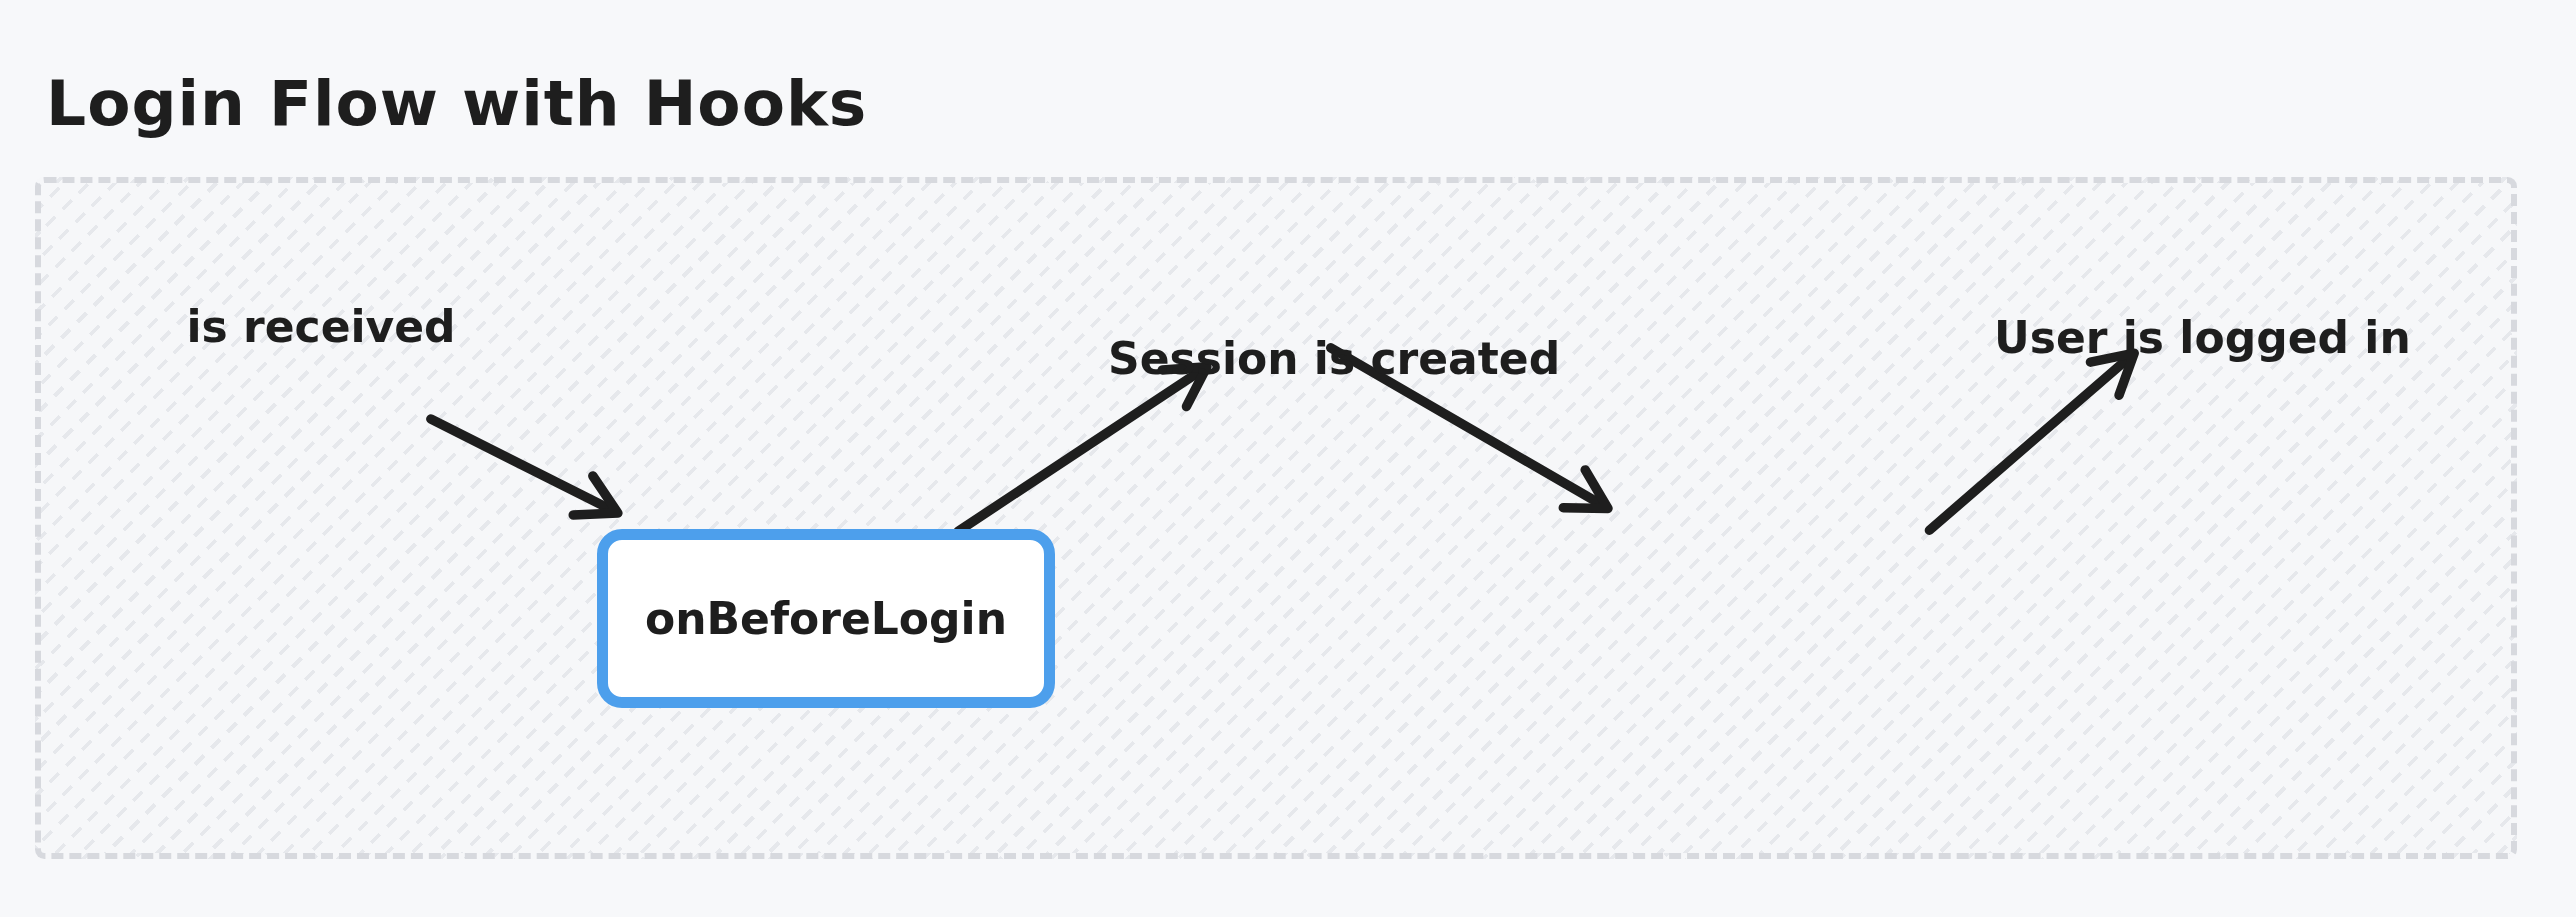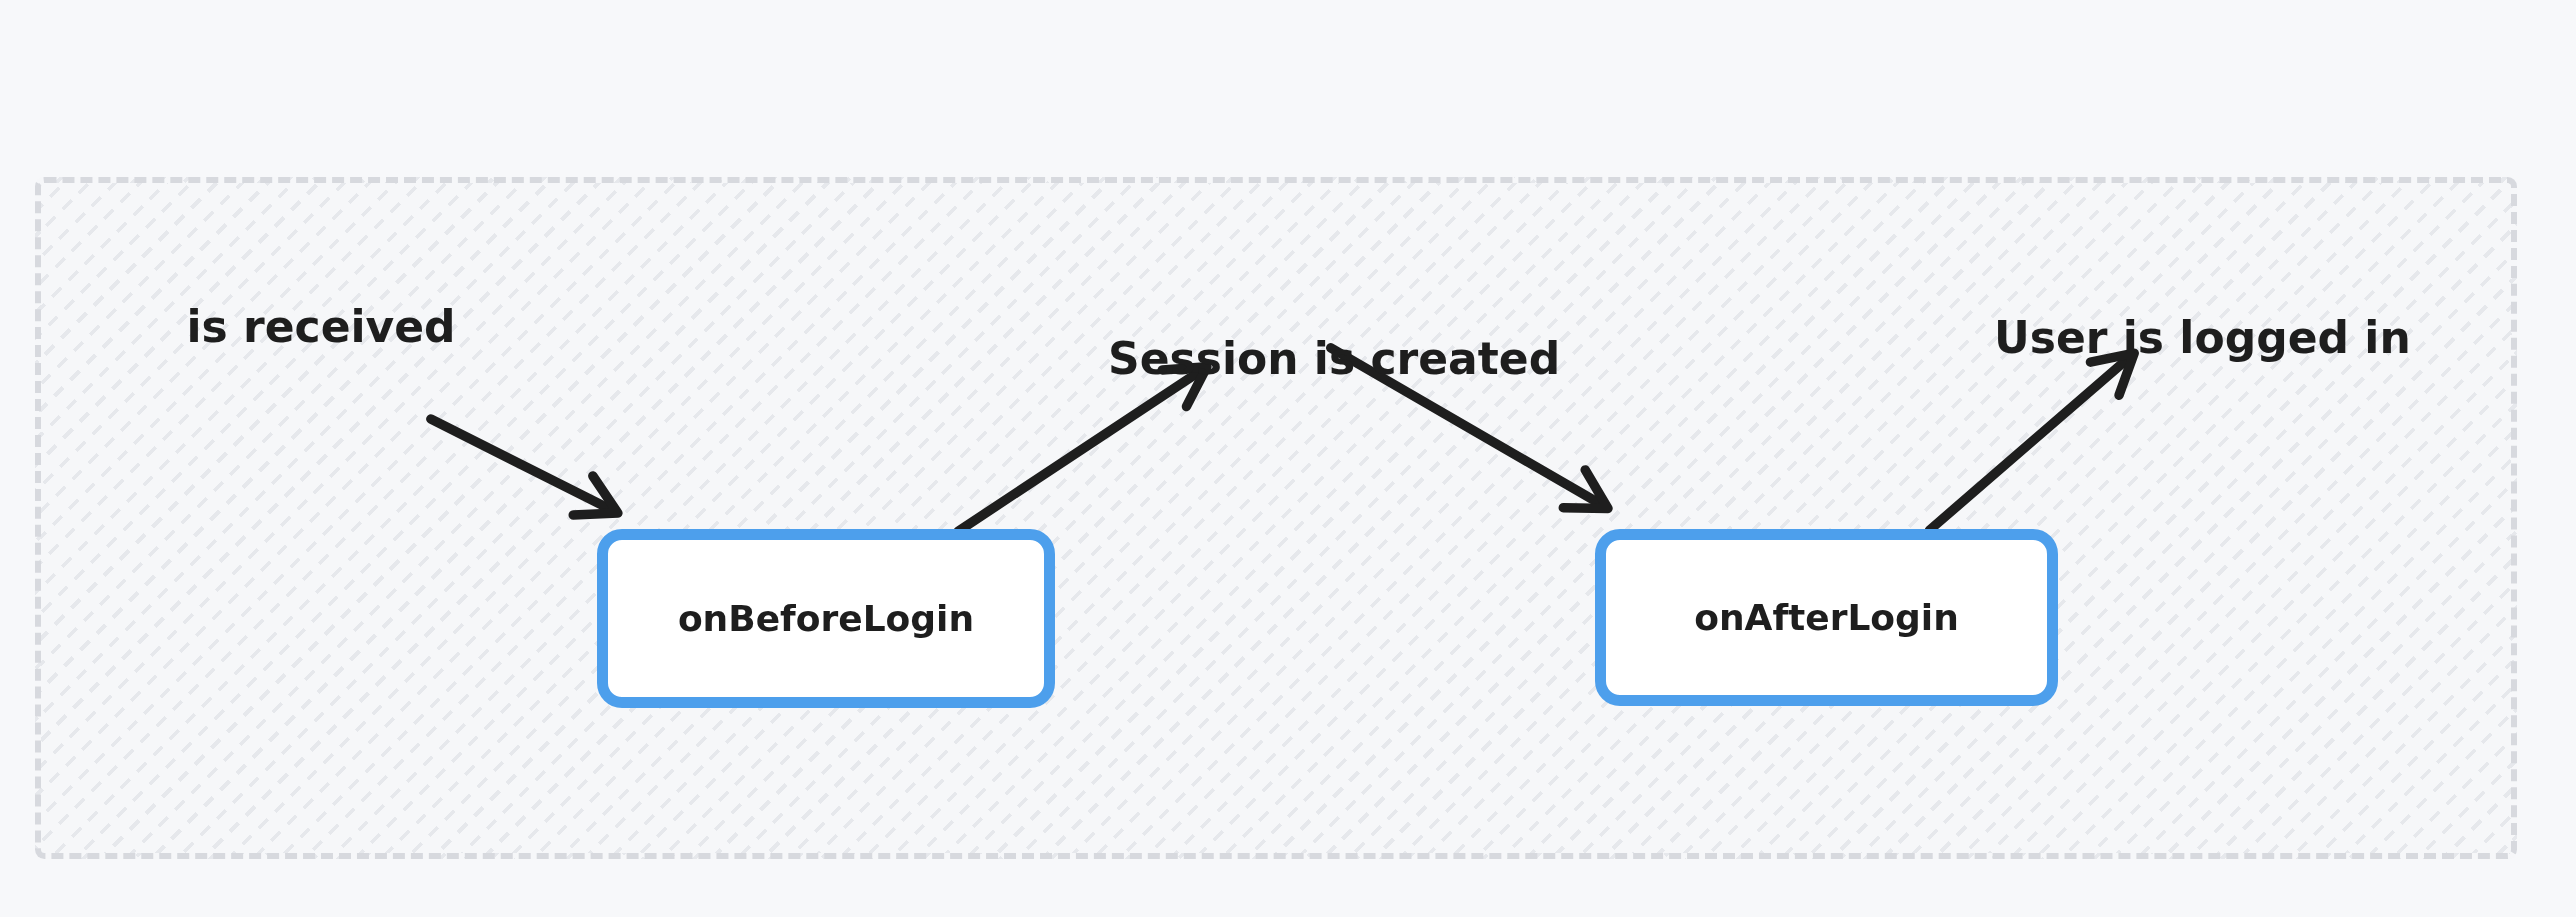--- a/index.html
+++ b/index.html
@@ -45,21 +45,21 @@
   }
   .node {
     position: absolute;
     box-sizing: border-box;
     background: var(--nodefill, #ffffff);
     border: 11.4px solid var(--accent, #4d9fec);
     border-radius: 25px;
     display: flex;
     align-items: center;
     justify-content: center;
-    font-size: 36px;
+    font-size: 44px;
     font-weight: 700;
     color: var(--ink, #1e1e1e);
     white-space: nowrap;
   }
   .node-before { left: 597px;  top: 529px; width: 458px; height: 179px; }
   .node-after  { left: 1595px; top: 529px; width: 463px; height: 177px; }
   .ann {
     position: absolute;
     font-size: 44px;
     font-weight: 700;
@@ -77,20 +77,21 @@
     width: 2576px;
     height: 917px;
     pointer-events: none;
   }
 </style>
 </head>
 <body style="background: rgb(247, 248, 250);">
 
 <div class="canvas">
 
+  <h1 class="title">Login Flow with Hooks</h1>
 
   <div class="frame"></div>
 
   <svg class="arrows" viewBox="0 0 2710 965" xmlns="http://www.w3.org/2000/svg" aria-hidden="true">
     <defs>
       <marker id="ah" markerUnits="userSpaceOnUse" markerWidth="90" markerHeight="90" viewBox="-45 -45 90 90" refX="24" refY="0" orient="auto">
         <path d="M-15,-23 L26,0 L-15,23" fill="none" stroke="#1e1e1e" stroke-width="10" stroke-linecap="round" stroke-linejoin="round"></path>
       </marker>
     </defs>
     <g id="arrow-lines">
@@ -106,18 +107,15 @@
   </div>
 
   <div class="ann ann-session">Session is created</div>
 
   <div class="ann ann-logged-in">User is logged in</div>
 
   <div class="node node-before">
     <span>onBeforeLogin</span>
   </div>
 
-  <div class="node node-after">
-    <span>onAfterLogin</span>
-  </div>
 
 </div>
 
 
 </body></html>

